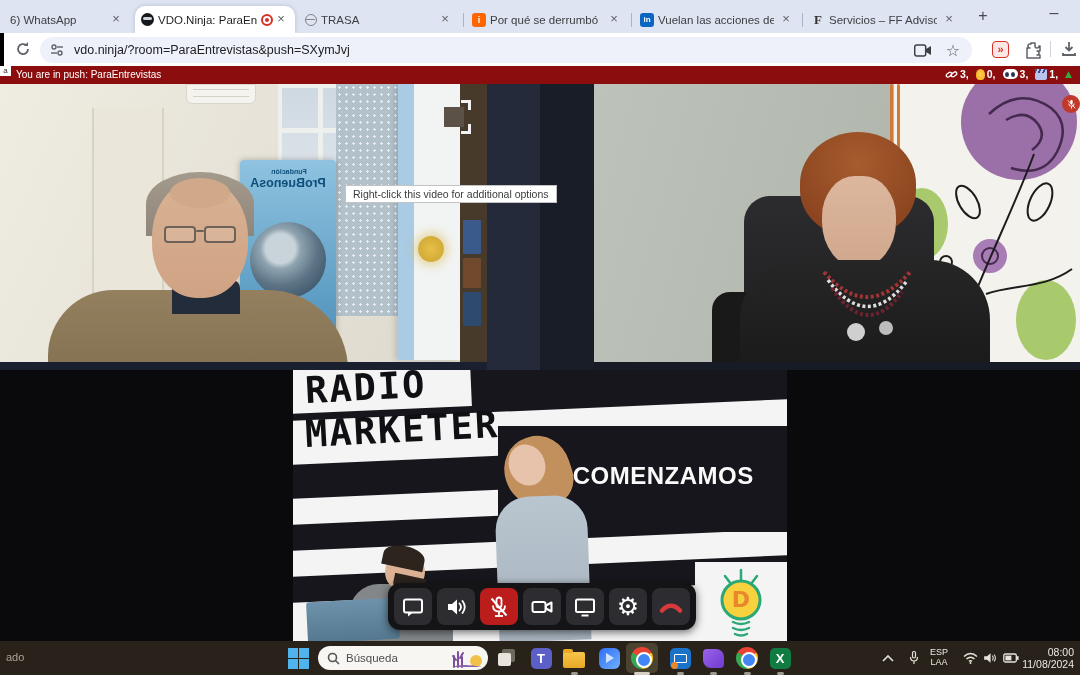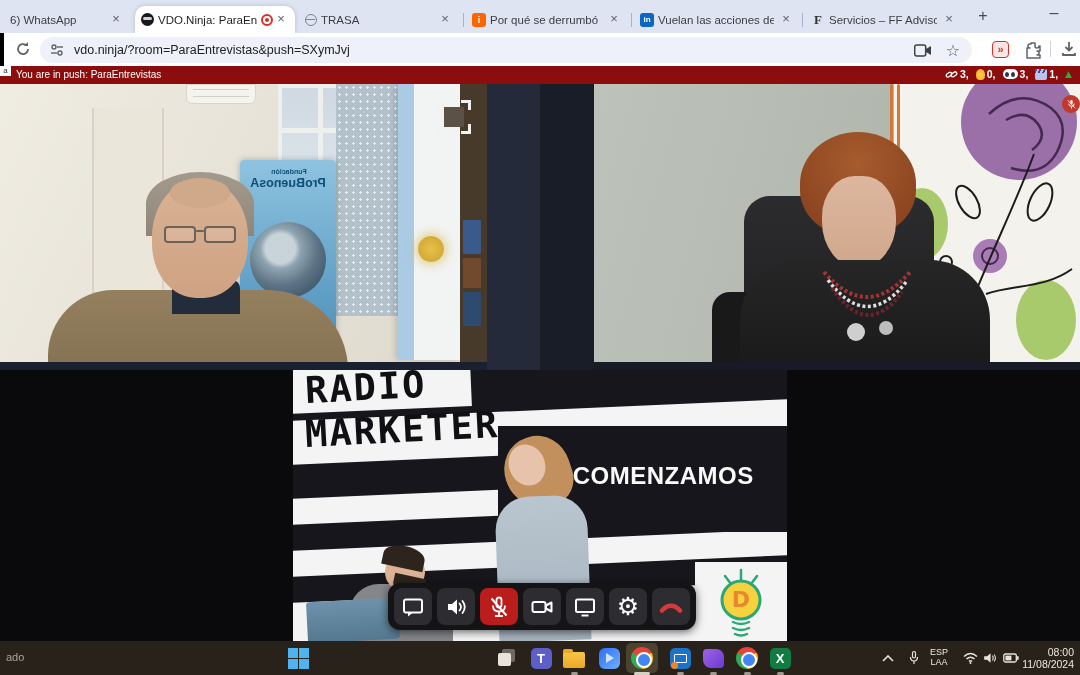--- a/index.html
+++ b/index.html
@@ -327,20 +327,21 @@
       </div>
       <div class="abs cropcursor">
         <div class="cc-blob"></div>
         <div class="cc-c" style="left:0;top:0;border-right:none;border-bottom:none"></div>
         <div class="cc-c" style="right:0;top:0;border-left:none;border-bottom:none"></div>
         <div class="cc-c" style="left:0;bottom:0;border-right:none;border-top:none"></div>
         <div class="cc-c" style="right:0;bottom:0;border-left:none;border-top:none"></div>
       </div>
     </div>
     <div class="abs lv-strip"></div>
+    <div class="abs tooltip">Right-click this video for additional options</div>
 
     <div class="abs vid rv">
       <div class="rpanel">
         <svg width="186" height="278" viewBox="0 0 186 278">
           <circle cx="125" cy="38" r="58" fill="#9b6fa8"></circle>
           <path d="M95 30 q30-28 62-6 q20 16 6 44 q-14 26-46 16" fill="none" stroke="#442a4e" stroke-width="2.5"></path>
           <path d="M112 36 q20-12 32 4 q10 14-6 26" fill="none" stroke="#442a4e" stroke-width="2.5"></path>
           <ellipse cx="28" cy="140" rx="26" ry="36" fill="#a9c96d"></ellipse>
           <ellipse cx="152" cy="236" rx="30" ry="40" fill="#a9c96d"></ellipse>
           <circle cx="96" cy="172" r="17" fill="#a87cb5"></circle>
@@ -458,20 +459,36 @@
 
     <div class="tbitem" style="left:286px">
       <div class="winlogo">
           <i></i>
           <i></i>
           <i></i>
           <i></i>
         </div>
     </div>
 
+    <div class="searchpill">
+      <span style="margin-left:9px">
+        <svg width="13" height="13" viewBox="0 0 13 13">
+            <circle cx="5.5" cy="5.5" r="4" fill="none" stroke="#555" stroke-width="1.6"></circle>
+            <line x1="8.7" y1="8.7" x2="12" y2="12" stroke="#555" stroke-width="1.6"></line>
+          </svg>
+      </span>
+      <span class="searchtxt">Búsqueda</span>
+      <span style="margin-right:4px">
+        <svg width="34" height="20" viewBox="0 0 34 20">
+            <circle cx="26" cy="13" r="6" fill="#f2c14a"></circle>
+            <path d="M4 19 V8 M8 19 V4 M12 19 V9 M6 12 l-3-4 M10 10 l3-5" stroke="#7e4fa0" stroke-width="2" stroke-linecap="round"></path>
+            <path d="M2 19 q10-4 30 0 z" fill="#8a5fae"></path>
+          </svg>
+      </span>
+    </div>
 
     <div class="tbitem" style="left:495px">
       <div class="taskview">
         <i style="left:4px;top:0;background:#6f6a60"></i>
         <i style="left:0;top:4px;background:#e8e4dc"></i>
       </div>
     </div>
 
     <div class="tbitem" style="left:529px">
       <div class="sq" style="width:21px;height:21px;background:#5b5fc7;font-size:13px;line-height:21px">T</div>

